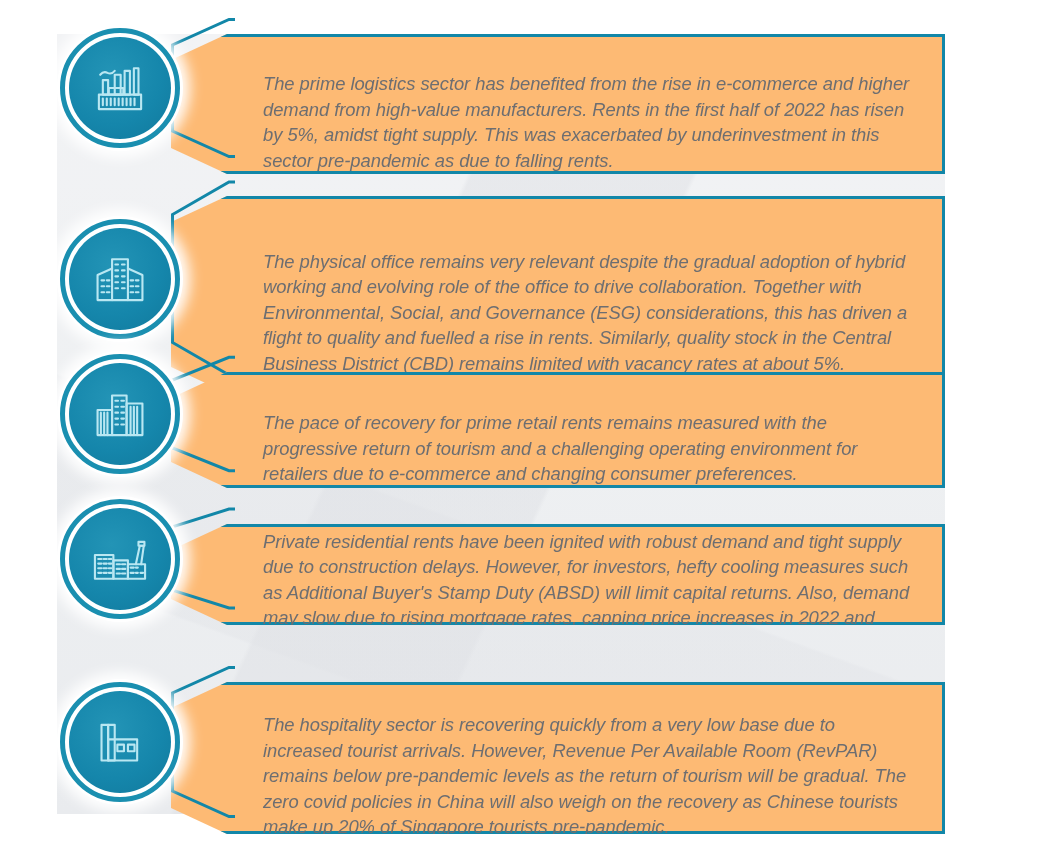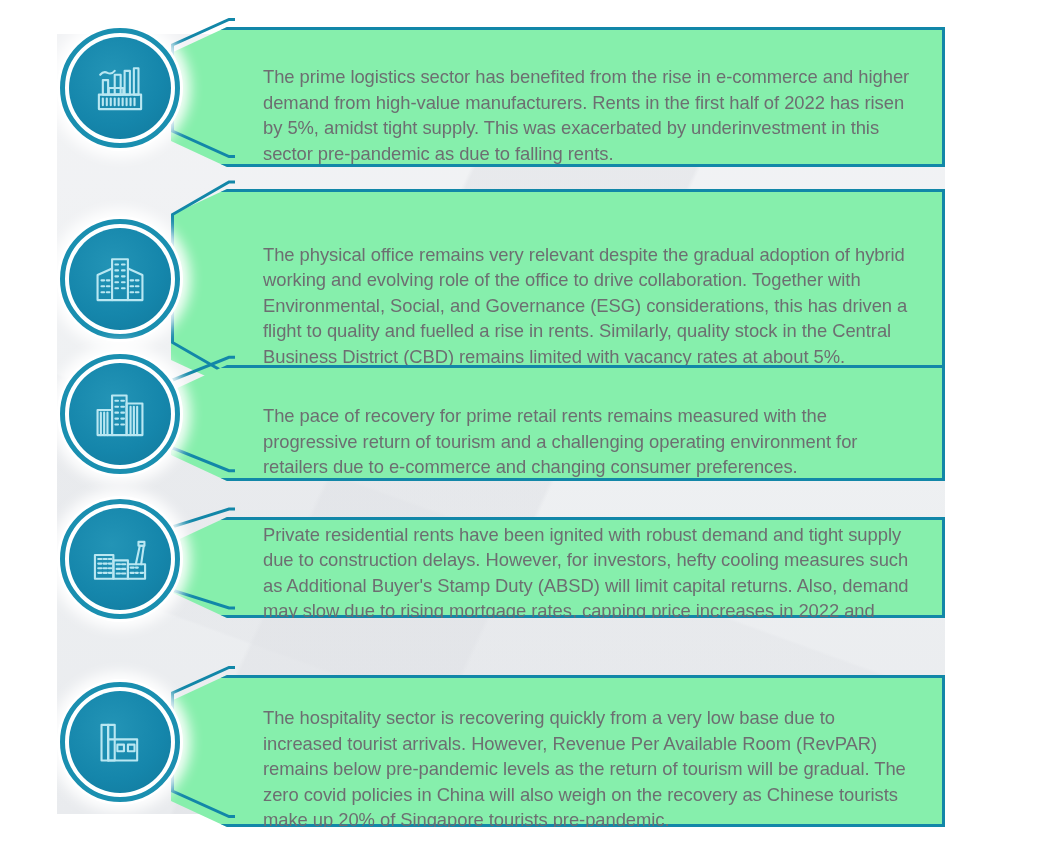--- a/index.html
+++ b/index.html
@@ -39,34 +39,35 @@
   .row {
     position: absolute;
     left: 57px;
     width: 888px;
   }
 
   
   .card {
     position: absolute;
     left: 114px;
-    top: 9px;
+    top: 16px;
     width: 774px;
     height: 100%;
-    background: #86efac;
+    background: #fdba74;
     border: 3px solid #1287a8;
     border-left: none;
     clip-path: polygon(
       56px 0,
       100% 0,
       100% 100%,
       56px 100%,
       0 calc(100% - 26px),
       0 26px
     );
+    font-style: italic;
   }
   
   .card-edge {
     position: absolute;
     left: 114px;
     top: 0;
     width: 64px;
     height: 100%;
     pointer-events: none;
   }

